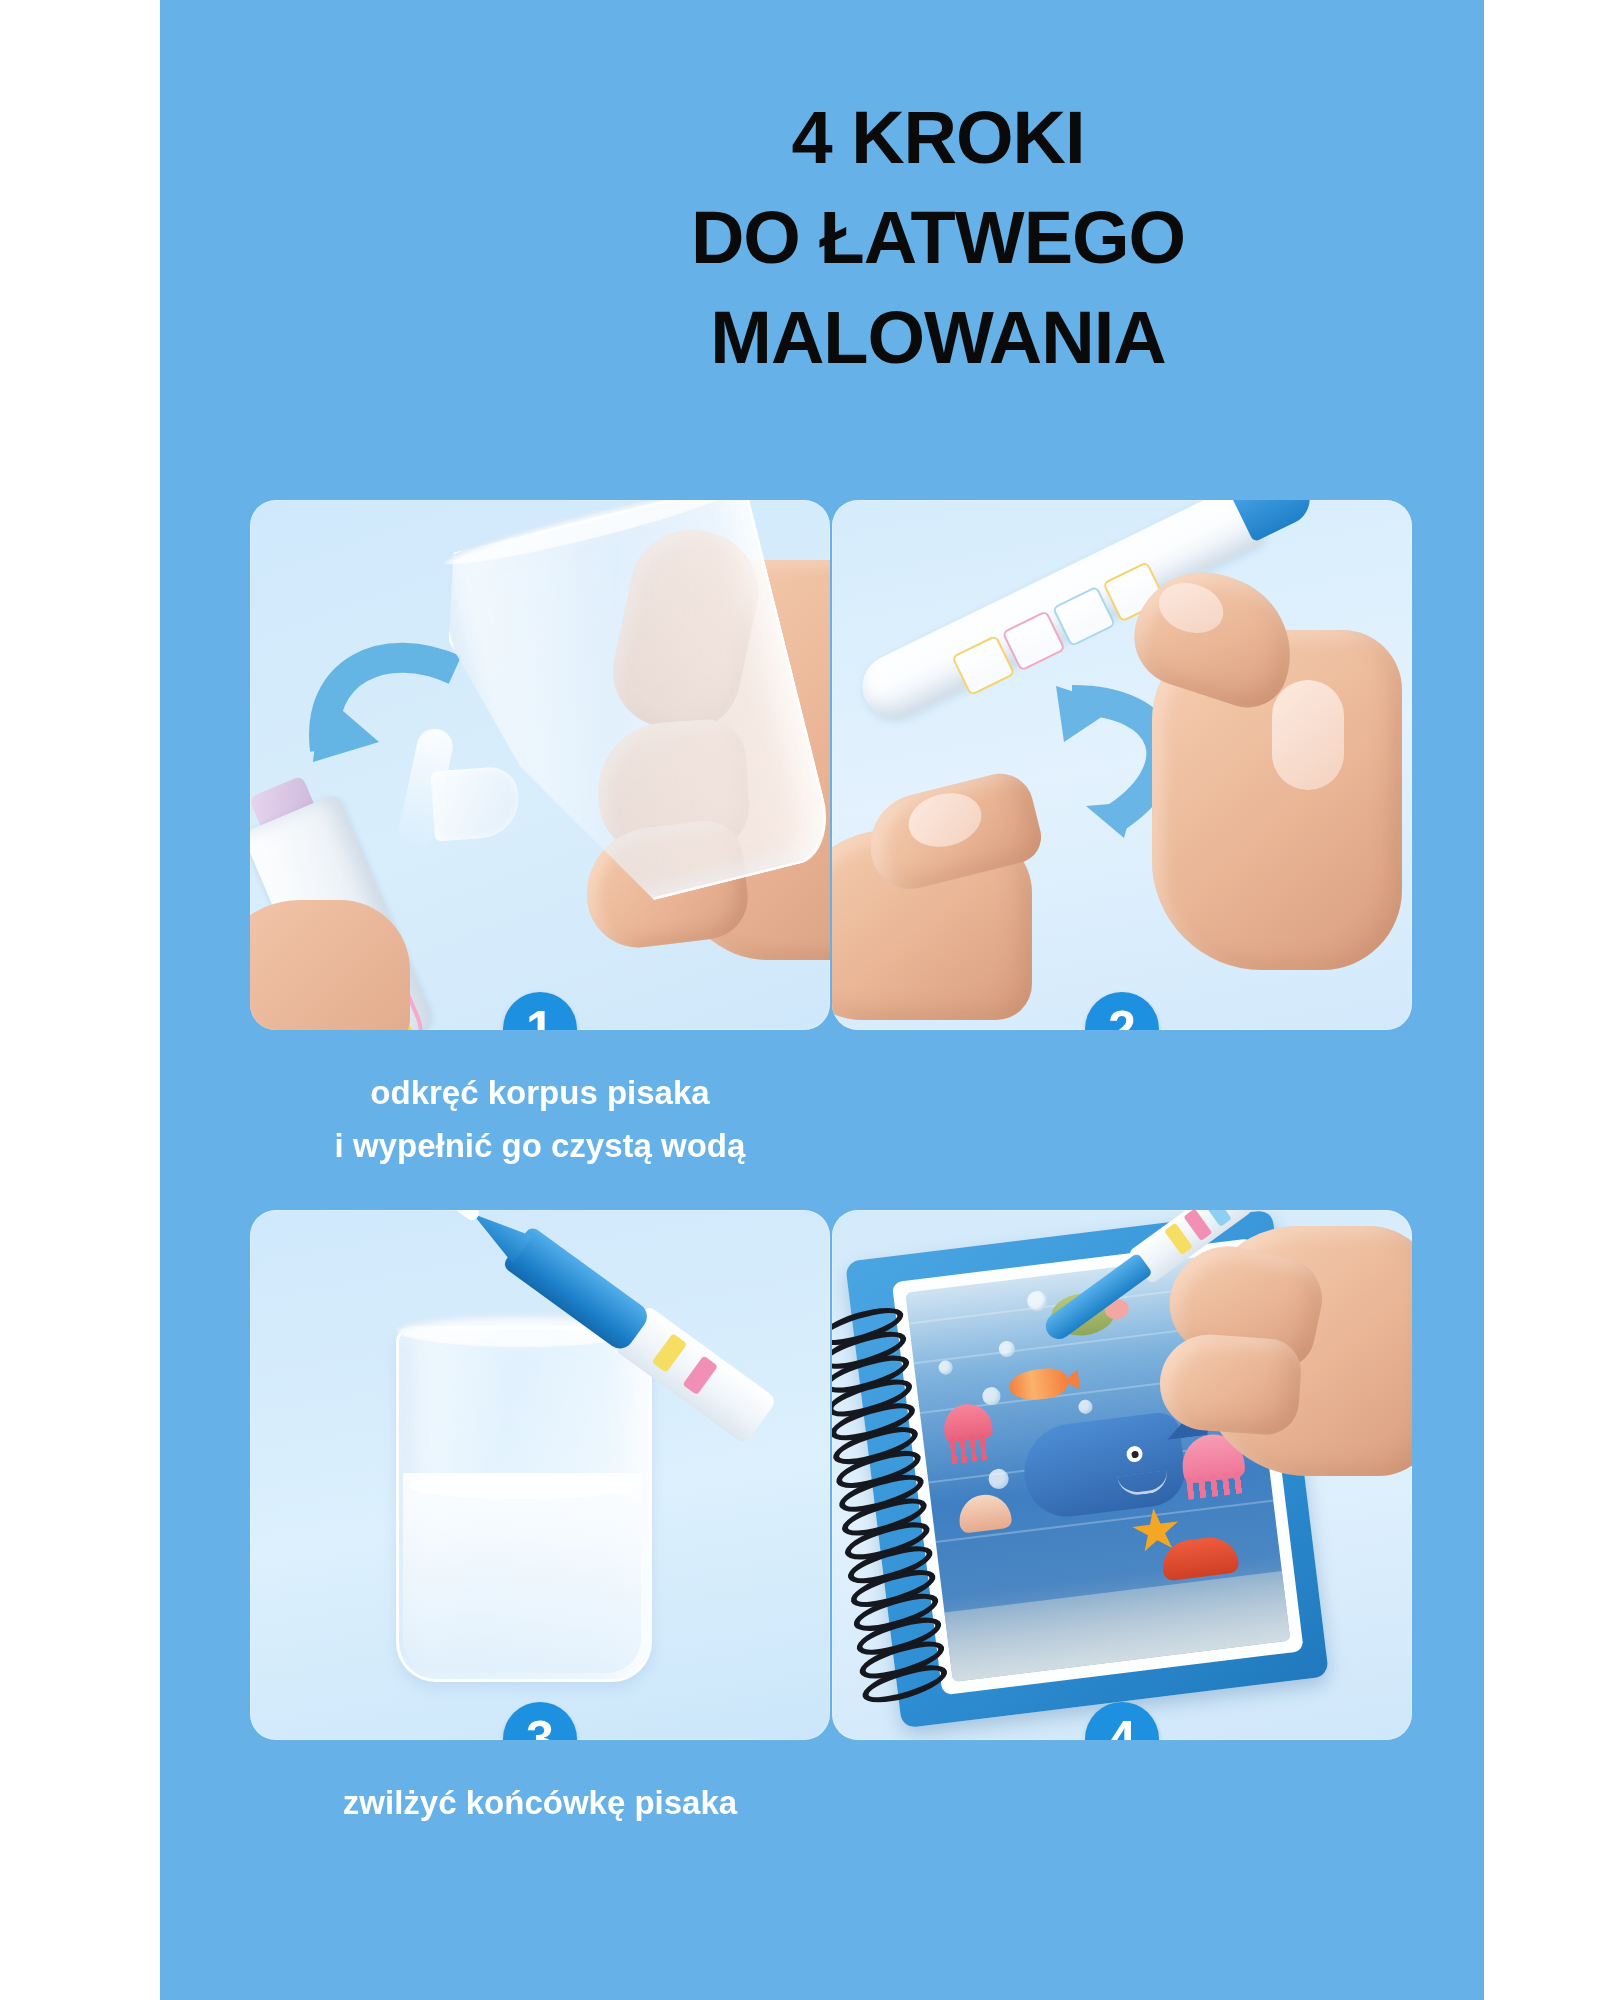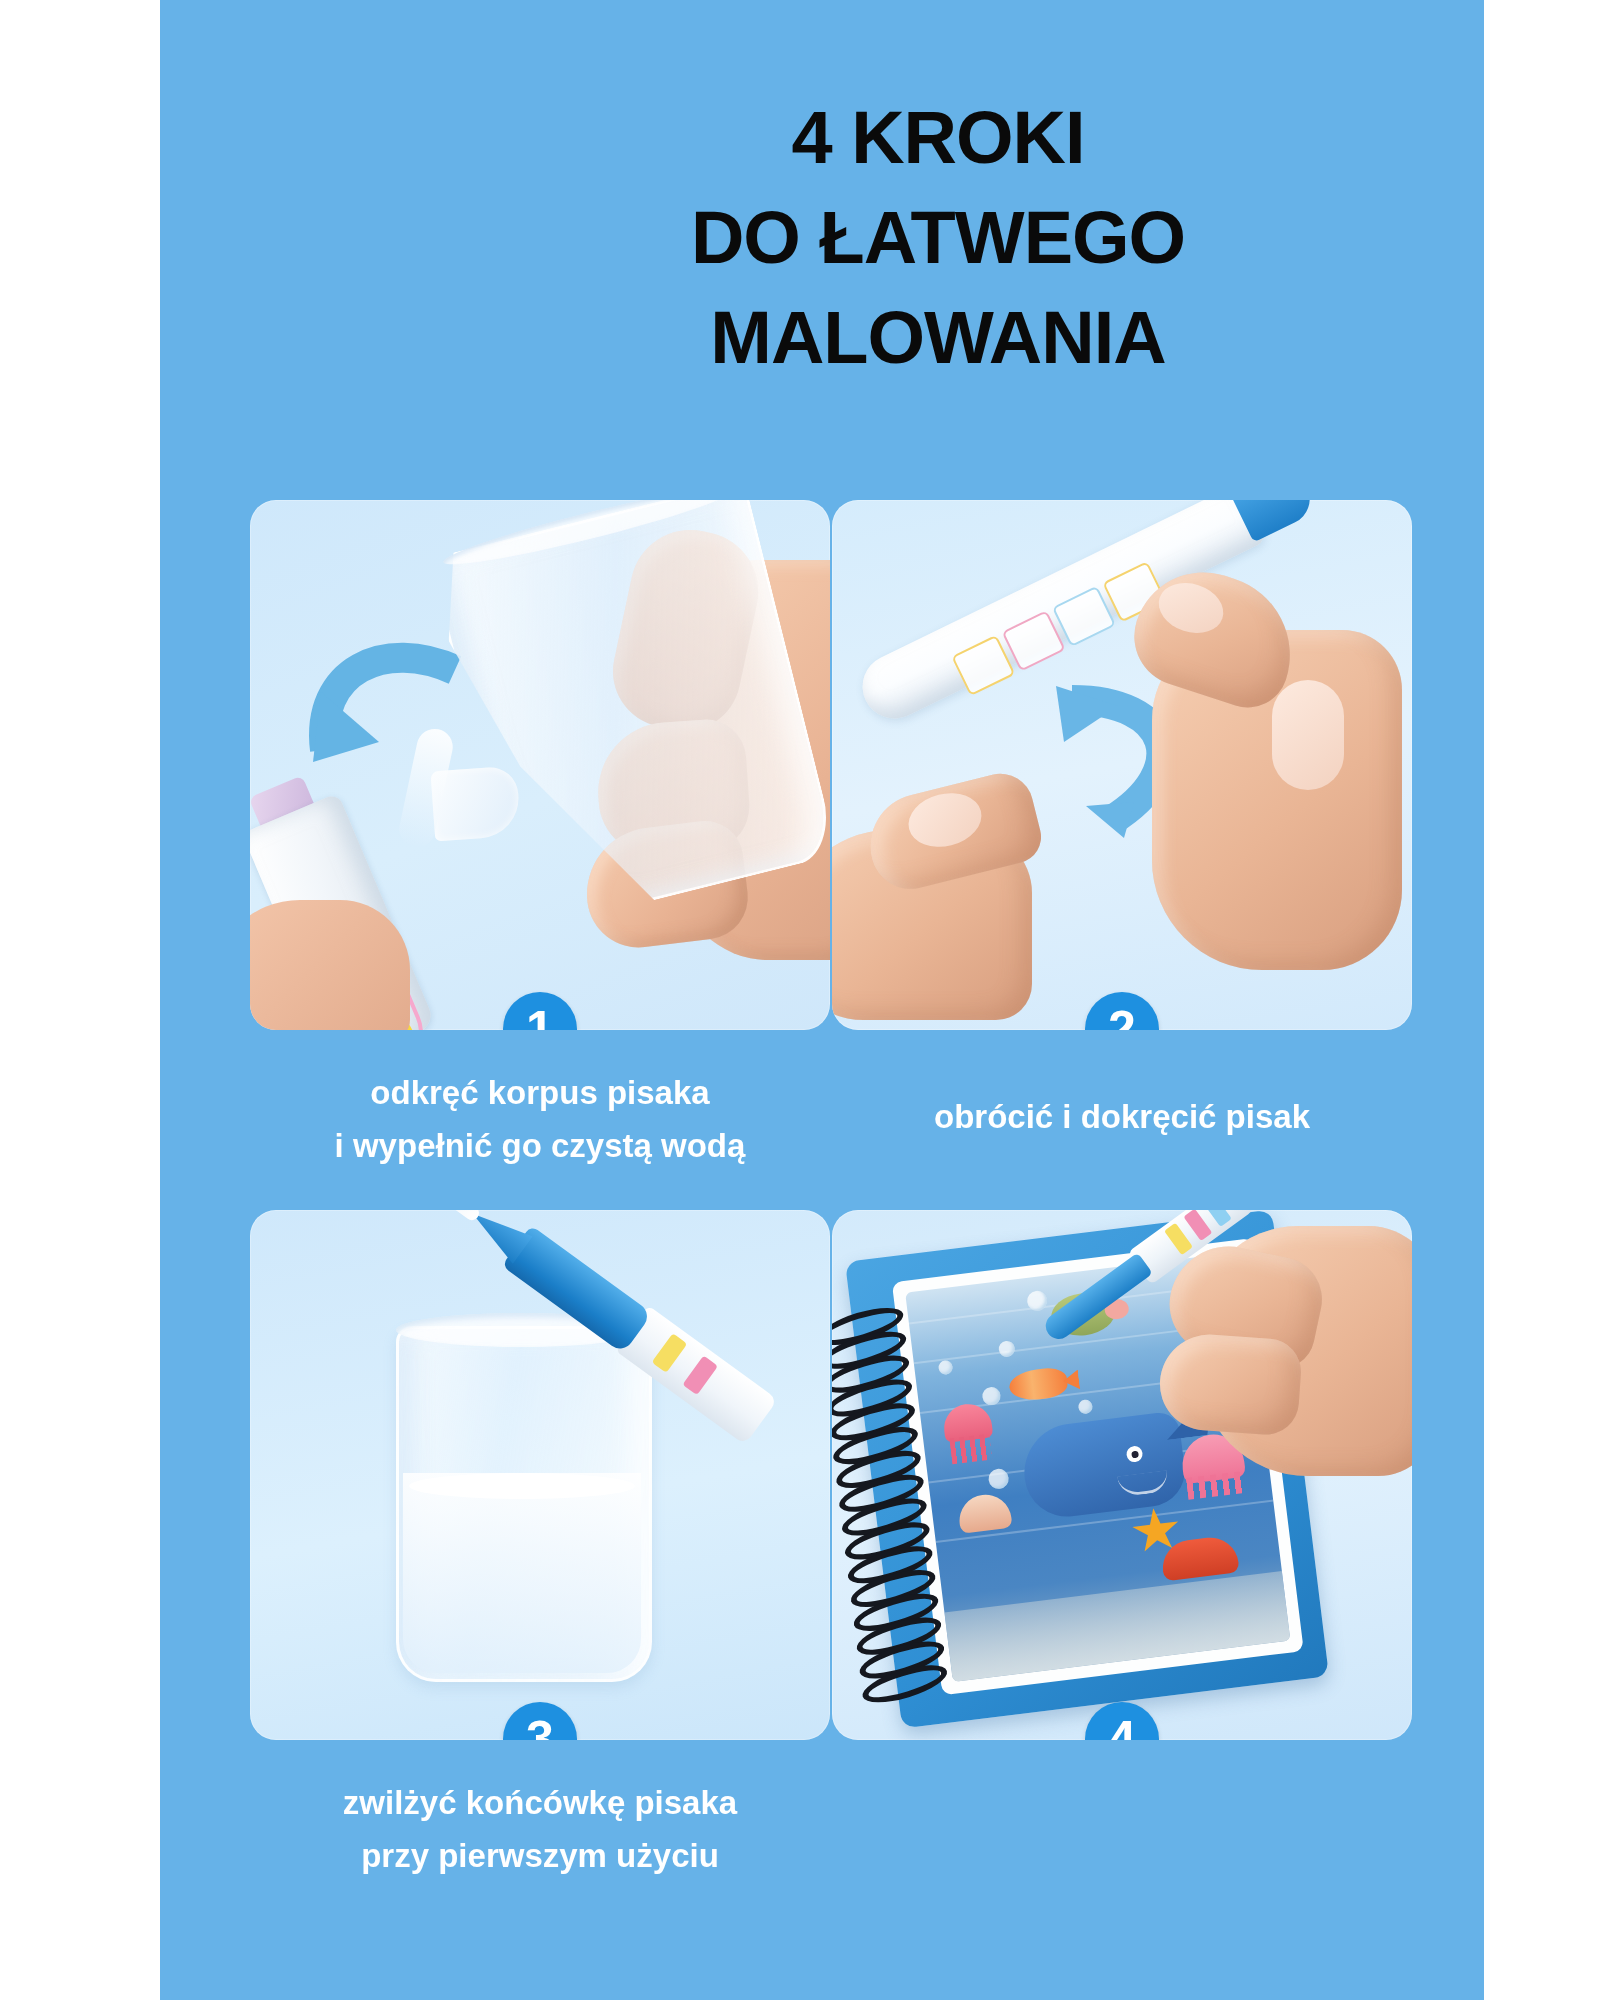--- a/index.html
+++ b/index.html
@@ -471,23 +471,20 @@
 
           <div class="p2-hand-r">
             <div class="hand-blob" style="left:30px;top:70px;width:250px;height:340px;border-radius:90px 60px 80px 110px;"></div>
             <div class="hand-blob" style="left:14px;top:16px;width:160px;height:120px;border-radius:70px 80px 40px 50px;transform:rotate(18deg);"></div>
             <div class="nail" style="left:36px;top:24px;width:66px;height:48px;transform:rotate(18deg);"></div>
             <div class="nail" style="left:150px;top:120px;width:72px;height:110px;border-radius:40px;"></div>
           </div>
         </div>
         <div class="badge">2</div>
       </div>
-      <div class="caption">
-        <span class="cl">obrócić i dokręcić pisak</span>
-      </div>
     </div>
 
     <div class="step s3">
       <div class="photo p3-bg">
         <div class="inner">
           <div class="p3-glass">
             <div class="p3-glass-rim"></div>
             <div class="p3-water">
               <div class="p3-waterline"></div>
             </div>
@@ -498,21 +495,20 @@
             <div class="p3-stripe b"></div>
             <div class="p3-pen-cap"></div>
             <div class="p3-pen-cone"></div>
             <div class="p3-pen-nib"></div>
           </div>
         </div>
         <div class="badge">3</div>
       </div>
       <div class="caption">
         <span class="cl">zwilżyć końcówkę pisaka</span>
-        <span class="cl">przy pierwszym użyciu</span>
       </div>
     </div>
 
     <div class="step s4">
       <div class="photo p4-bg">
         <div class="inner">
 
           <div class="book">
             <div class="book-cover"></div>
             <div class="book-page">

